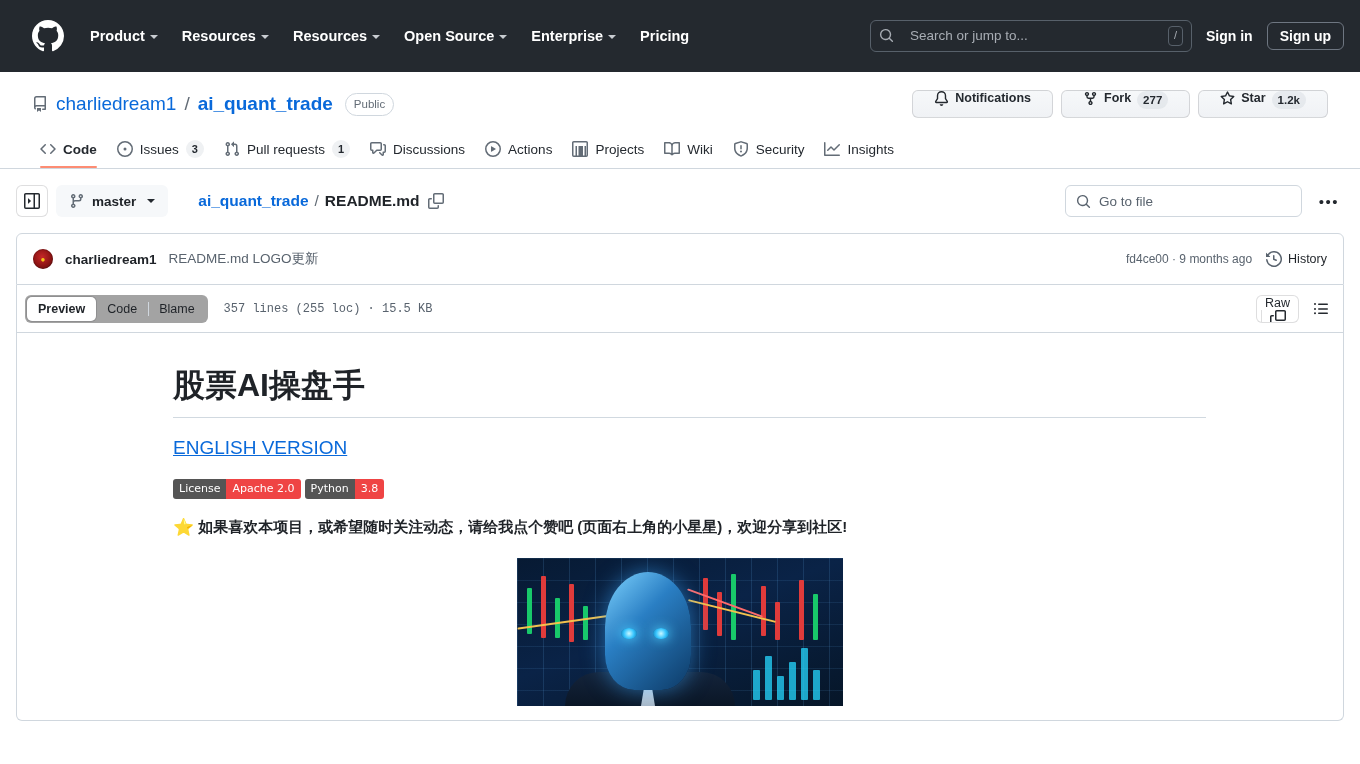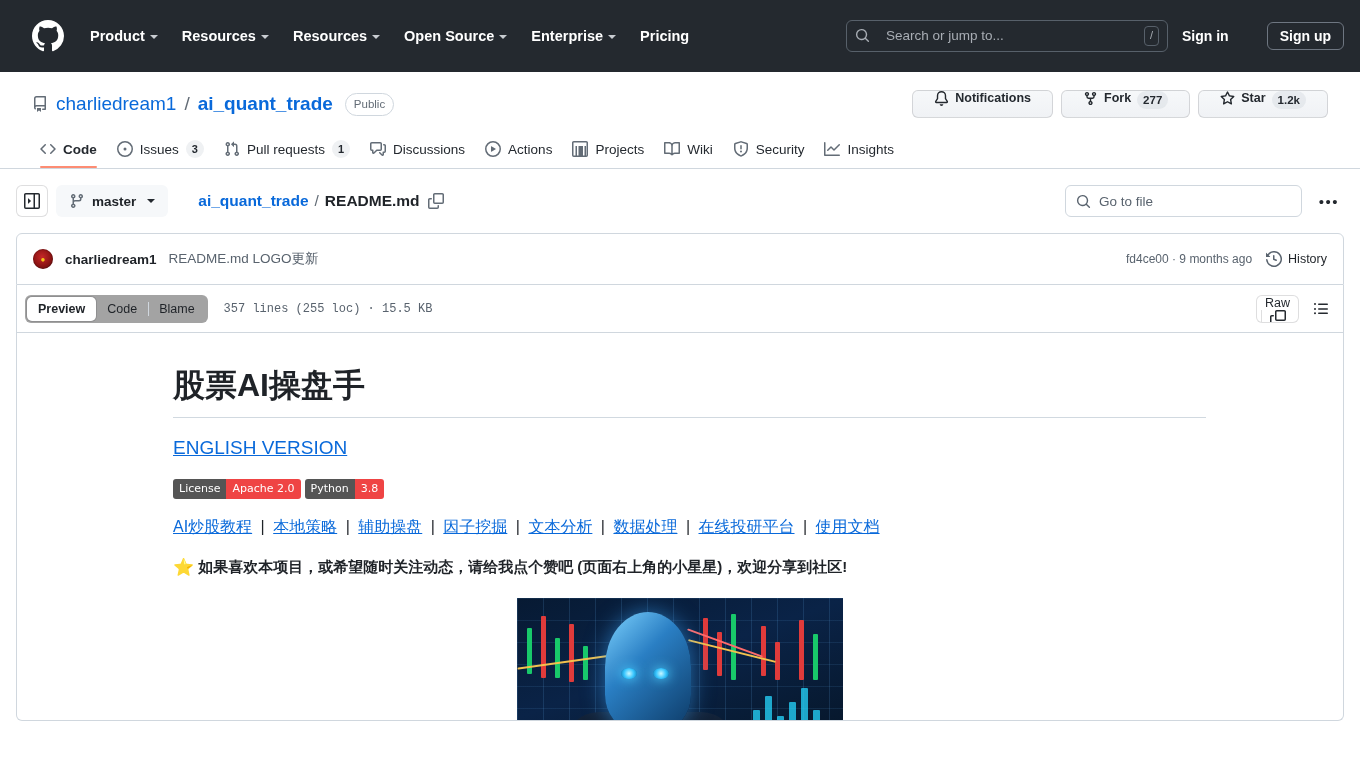--- a/index.html
+++ b/index.html
@@ -44,21 +44,20 @@
     border: 1px solid #57606a; border-radius: 4px;
     color: #a8adb4; font-size: 11px; line-height: 1;
     padding: 3px 5px 4px;
   }
   .signin { color: #ffffff; font-size: 14px; font-weight: 600; cursor: pointer; }
   .signup {
     color: #ffffff; font-size: 14px; font-weight: 600;
     border: 1px solid #6e7681; border-radius: 6px;
     padding: 5px 12px; cursor: pointer; background: transparent;
     font-family: inherit;
-    margin-left: 24px;
   }
 
   
   .repo-header { padding: 16px 32px 0 32px; background: #fff; }
   .repo-title-row { display: flex; align-items: center; min-height: 32px; }
   .repo-title { display: flex; align-items: center; gap: 8px; font-size: 19px; }
   .repo-icon { color: #636c76; display: flex; align-items: center; }
   .repo-owner { color: #0969da; font-weight: 400; cursor: pointer; }
   .repo-slash { color: #636c76; font-weight: 300; }
   .repo-name { color: #0969da; font-weight: 600; cursor: pointer; }
@@ -537,37 +536,20 @@
       <div class="badge">
         <span class="lbl">License</span>
         <span class="val">Apache 2.0</span>
       </div>
       <div class="badge">
         <span class="lbl">Python</span>
         <span class="val">3.8</span>
       </div>
     </div>
 
-    <div class="link-row">
-      <a>AI炒股教程</a>
-      <span class="pipe">|</span>
-      <a>本地策略</a>
-      <span class="pipe">|</span>
-      <a>辅助操盘</a>
-      <span class="pipe">|</span>
-      <a>因子挖掘</a>
-      <span class="pipe">|</span>
-      <a>文本分析</a>
-      <span class="pipe">|</span>
-      <a>数据处理</a>
-      <span class="pipe">|</span>
-      <a>在线投研平台</a>
-      <span class="pipe">|</span>
-      <a>使用文档</a>
-    </div>
 
     <div class="star-line">
       <span class="star-ico">⭐</span>
       <span>如果喜欢本项目，或希望随时关注动态，请给我点个赞吧 (页面右上角的小星星)，欢迎分享到社区!</span>
     </div>
 
     <div class="logo-wrap">
       <div class="logo-img">
         <div class="lg-grid"></div>
 

